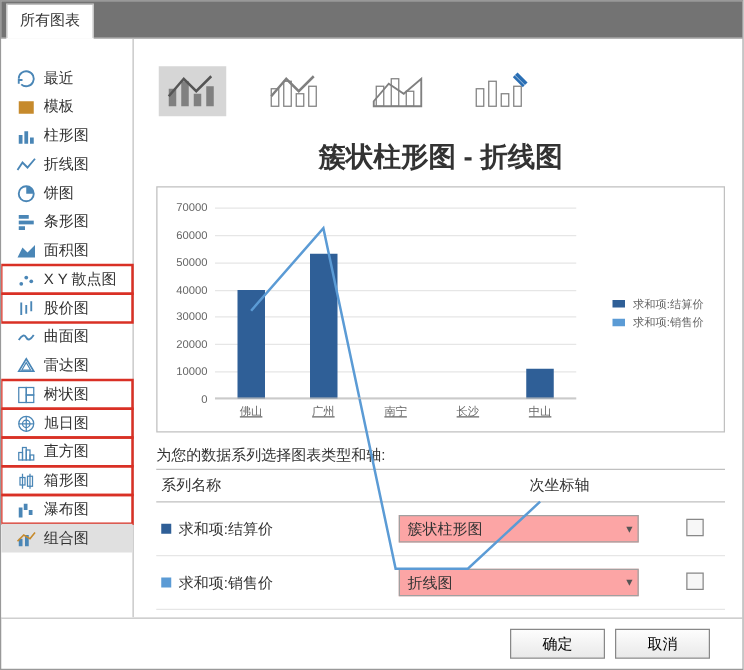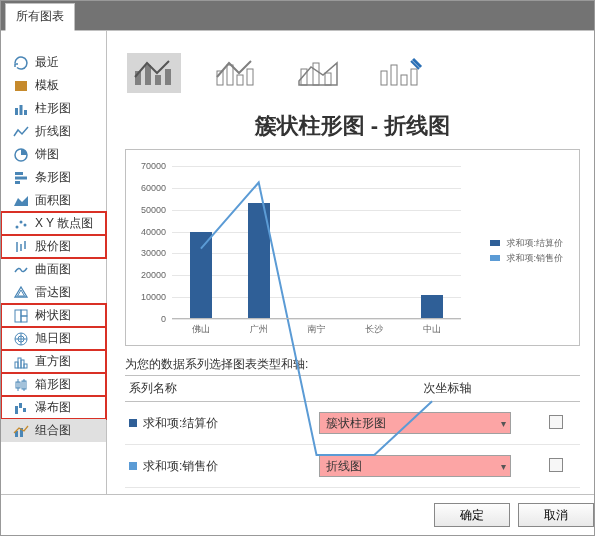--- a/index.html
+++ b/index.html
@@ -158,20 +158,21 @@
     left: 38px;
     right: 110px;
     bottom: 6px;
     height: 14px;
   }
   .xlabel {
     position: absolute;
     font-size: 9px;
     color: #666;
     transform: translateX(-50%);
+    text-decoration: underline;
   }
   .legend {
     position: absolute;
     right: 8px;
     top: 50%;
     transform: translateY(-50%);
     font-size: 9px;
     color: #666;
   }
   .legend-item { display:flex; align-items:center; gap:6px; margin:2px 0;}
@@ -212,21 +213,21 @@
   }
   .dropdown .caret { font-size:10px; color:#555; }
   .checkbox {
     display:inline-block; width:14px; height:14px;
     border:1px solid #888; background:#f7f7f7;
   }
 
   
   .footer {
     border-top: 1px solid #c0c0c0;
-    padding: 8px 0;
+    padding: 8px 26px;
     display: flex;
     justify-content: flex-end;
     gap: 8px;
   }
   .btn {
     min-width: 76px;
     height: 24px;
     border: 1px solid #888;
     background: linear-gradient(#fdfdfd,#e9e9e9);
     cursor: pointer;

